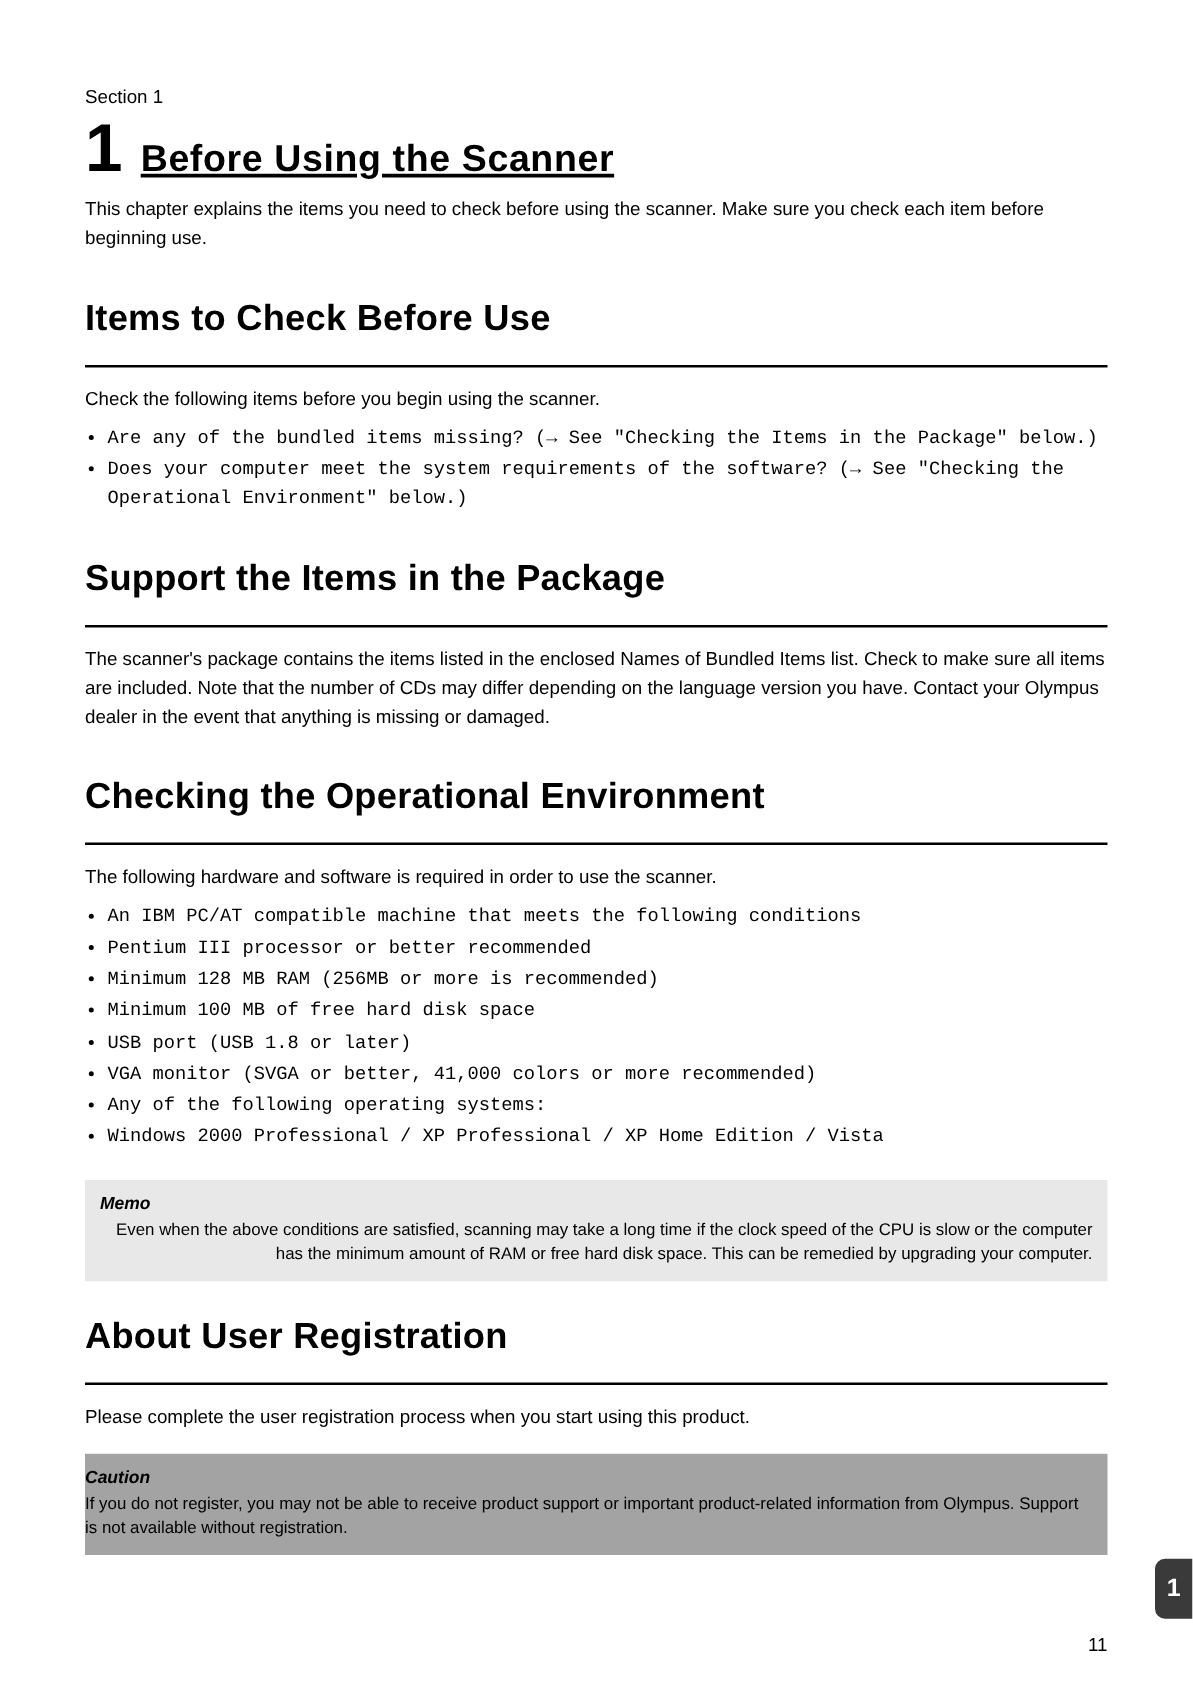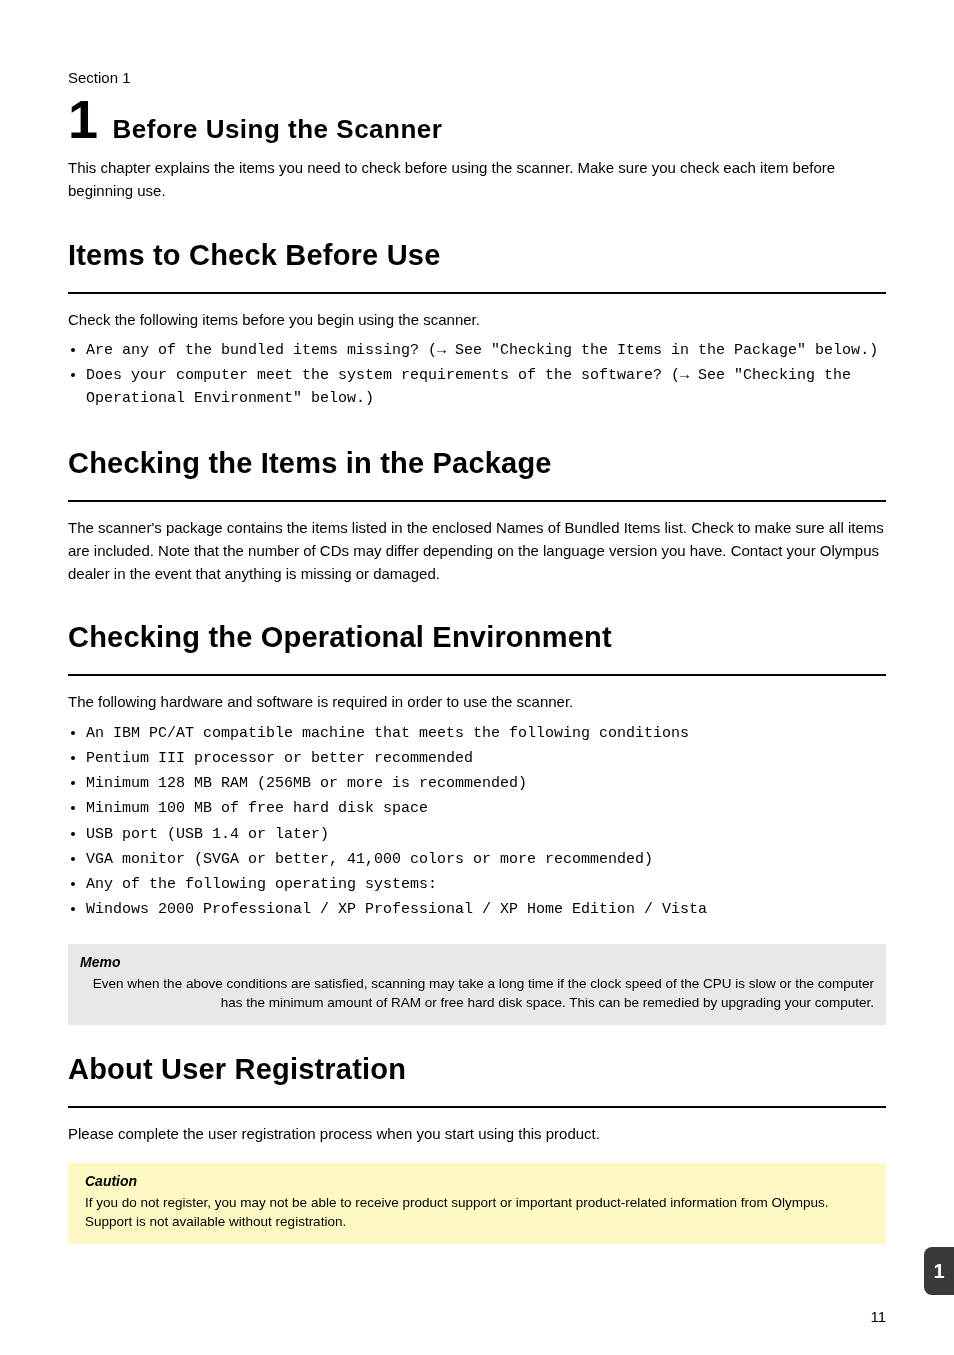--- a/index.html
+++ b/index.html
@@ -32,23 +32,24 @@
     gap: 14px;
     margin-bottom: 2px;
   }
   .chapter-num {
     font-size: 54px;
     font-weight: 700;
     line-height: 1;
     letter-spacing: 0.5px;
   }
   .chapter-title {
-    font-size: 26px;
+    font-size: 30px;
     font-weight: 700;
     letter-spacing: 0.5px;
+    text-decoration: underline;
   }
   .body-text {
     font-size: 15px;
     line-height: 1.55;
     margin: 10px 0 0 0;
   }
   .body-text.tight {
     margin-top: 14px;
   }
   .bullets {
@@ -84,22 +85,22 @@
     font-weight: 700;
     margin-bottom: 4px;
   }
   .memo-text {
     font-size: 13.5px;
     line-height: 1.45;
     text-align: right;
   }
   .caution-box {
     margin-top: 18px;
-    background: #fef9c3;
-    padding: 10px 12px 12px 17px;
+    background: #a3a3a3;
+    padding: 10px 12px 12px 0;
   }
   .caution-label {
     font-style: italic;
     font-size: 14px;
     font-weight: 700;
     margin-bottom: 4px;
   }
   .caution-text {
     font-size: 13.5px;
     line-height: 1.45;
@@ -141,31 +142,31 @@
 
   <p class="body-text">This chapter explains the items you need to check before using the scanner. Make sure you check each item before beginning use.</p>
 
   <h2 class="section-head">Items to Check Before Use</h2>
   <p class="body-text tight">Check the following items before you begin using the scanner.</p>
   <ul class="bullets">
     <li>Are any of the bundled items missing? (→ See "Checking the Items in the Package" below.)</li>
     <li>Does your computer meet the system requirements of the software? (→ See "Checking the Operational Environment" below.)</li>
   </ul>
 
-  <h2 class="section-head">Checking the Items in the Package</h2>
+  <h2 class="section-head">Support the Items in the Package</h2>
   <p class="body-text tight">The scanner's package contains the items listed in the enclosed Names of Bundled Items list. Check to make sure all items are included. Note that the number of CDs may differ depending on the language version you have. Contact your Olympus dealer in the event that anything is missing or damaged.</p>
 
   <h2 class="section-head">Checking the Operational Environment</h2>
   <p class="body-text tight">The following hardware and software is required in order to use the scanner.</p>
   <ul class="bullets">
     <li>An IBM PC/AT compatible machine that meets the following conditions</li>
     <li>Pentium III processor or better recommended</li>
     <li>Minimum 128 MB RAM (256MB or more is recommended)</li>
     <li>Minimum 100 MB of free hard disk space</li>
-    <li>USB port (USB 1.4 or later)</li>
+    <li>USB port (USB 1.8 or later)</li>
     <li>VGA monitor (SVGA or better, 41,000 colors or more recommended)</li>
     <li>Any of the following operating systems:</li>
     <li>Windows 2000 Professional / XP Professional / XP Home Edition / Vista</li>
   </ul>
 
   <div class="memo-box">
     <div class="memo-label">Memo</div>
     <div class="memo-text">Even when the above conditions are satisfied, scanning may take a long time if the clock speed of the CPU is slow or the computer has the minimum amount of RAM or free hard disk space. This can be remedied by upgrading your computer.</div>
   </div>
 

